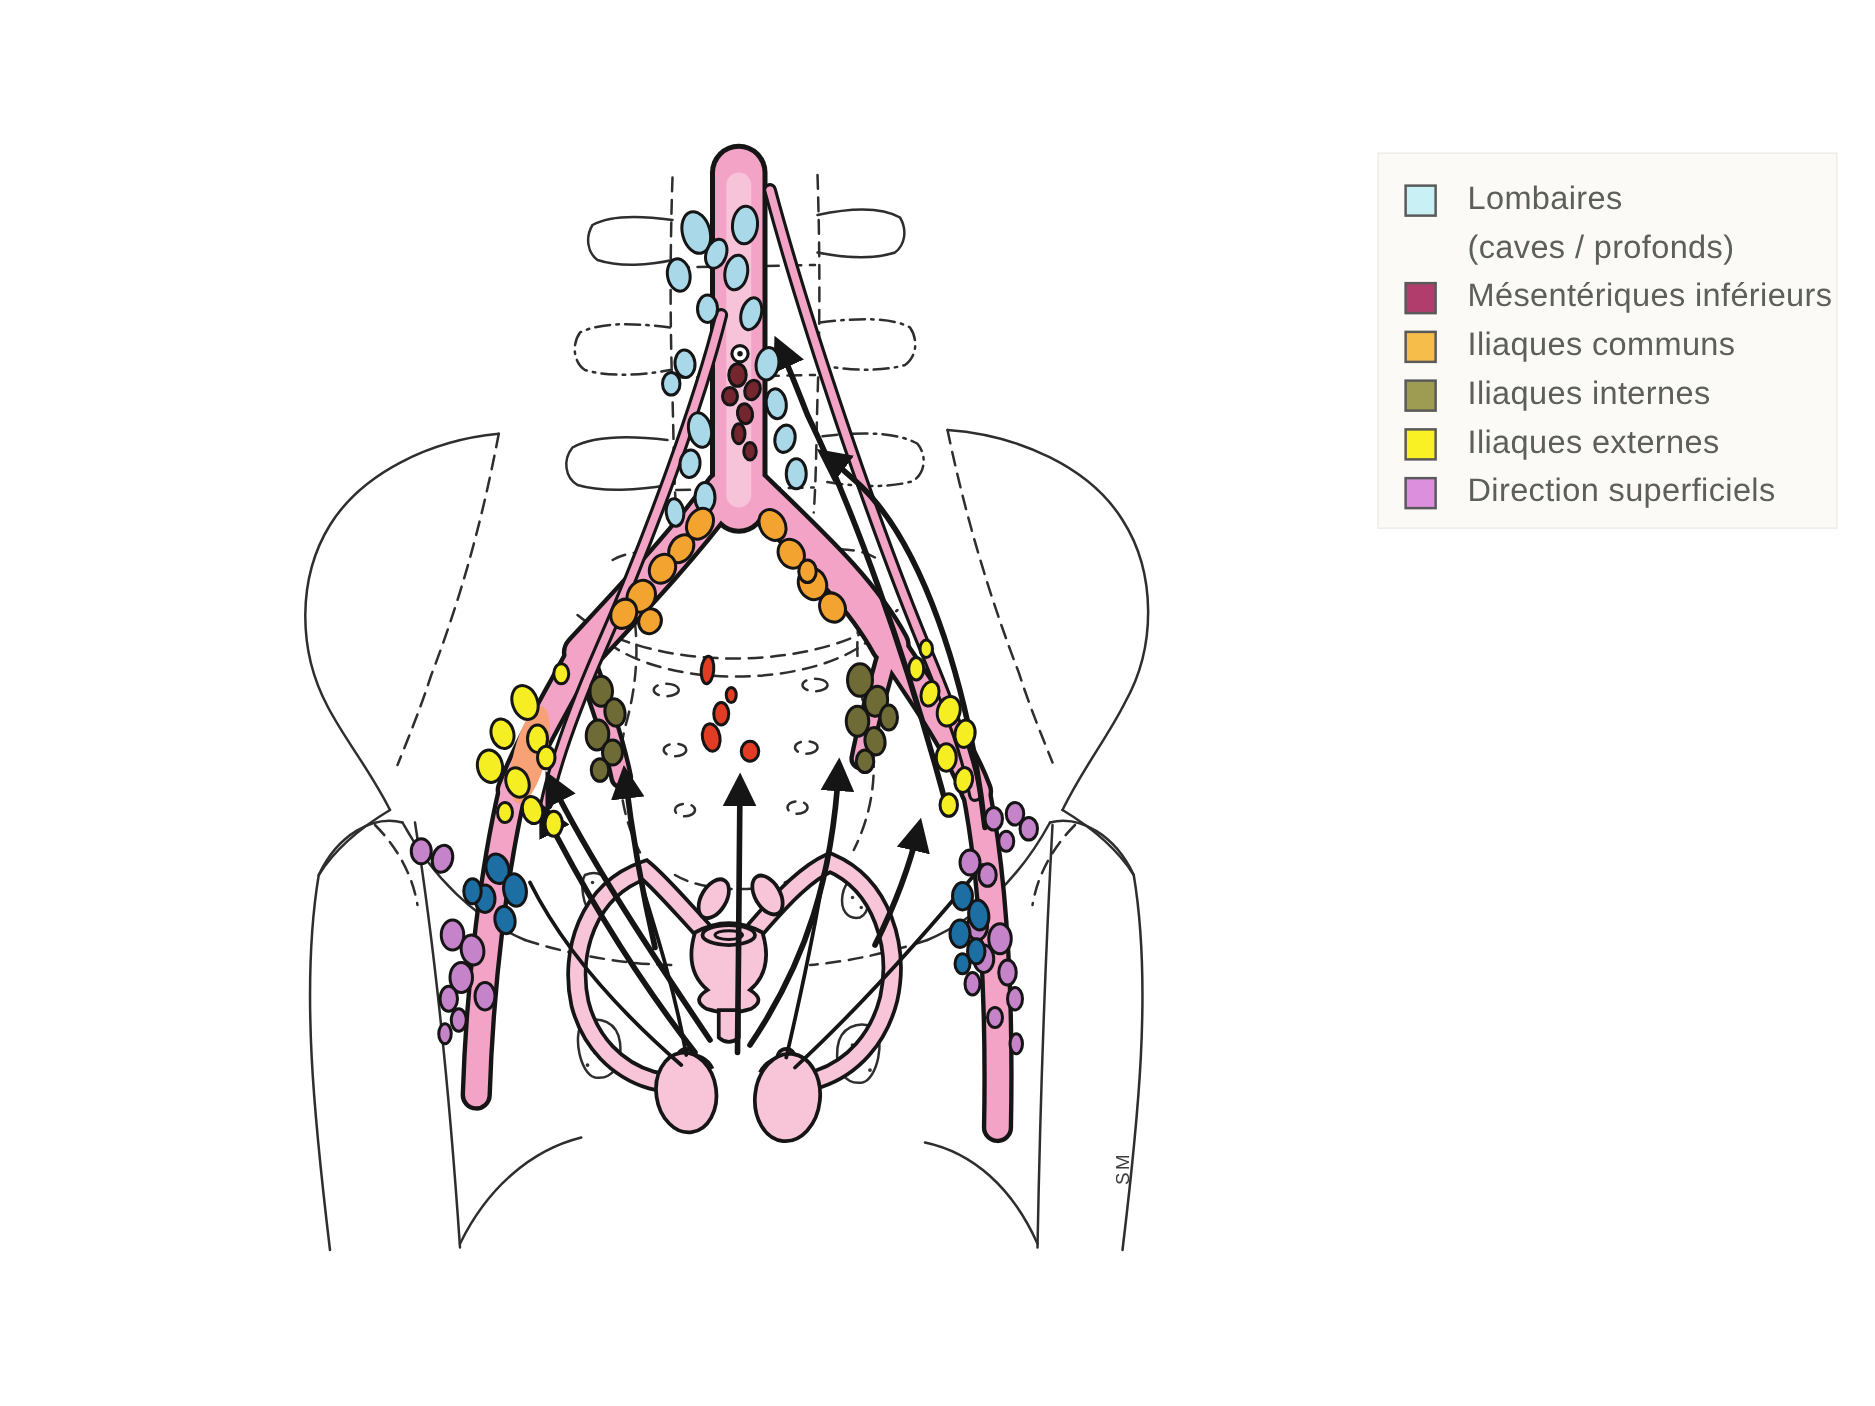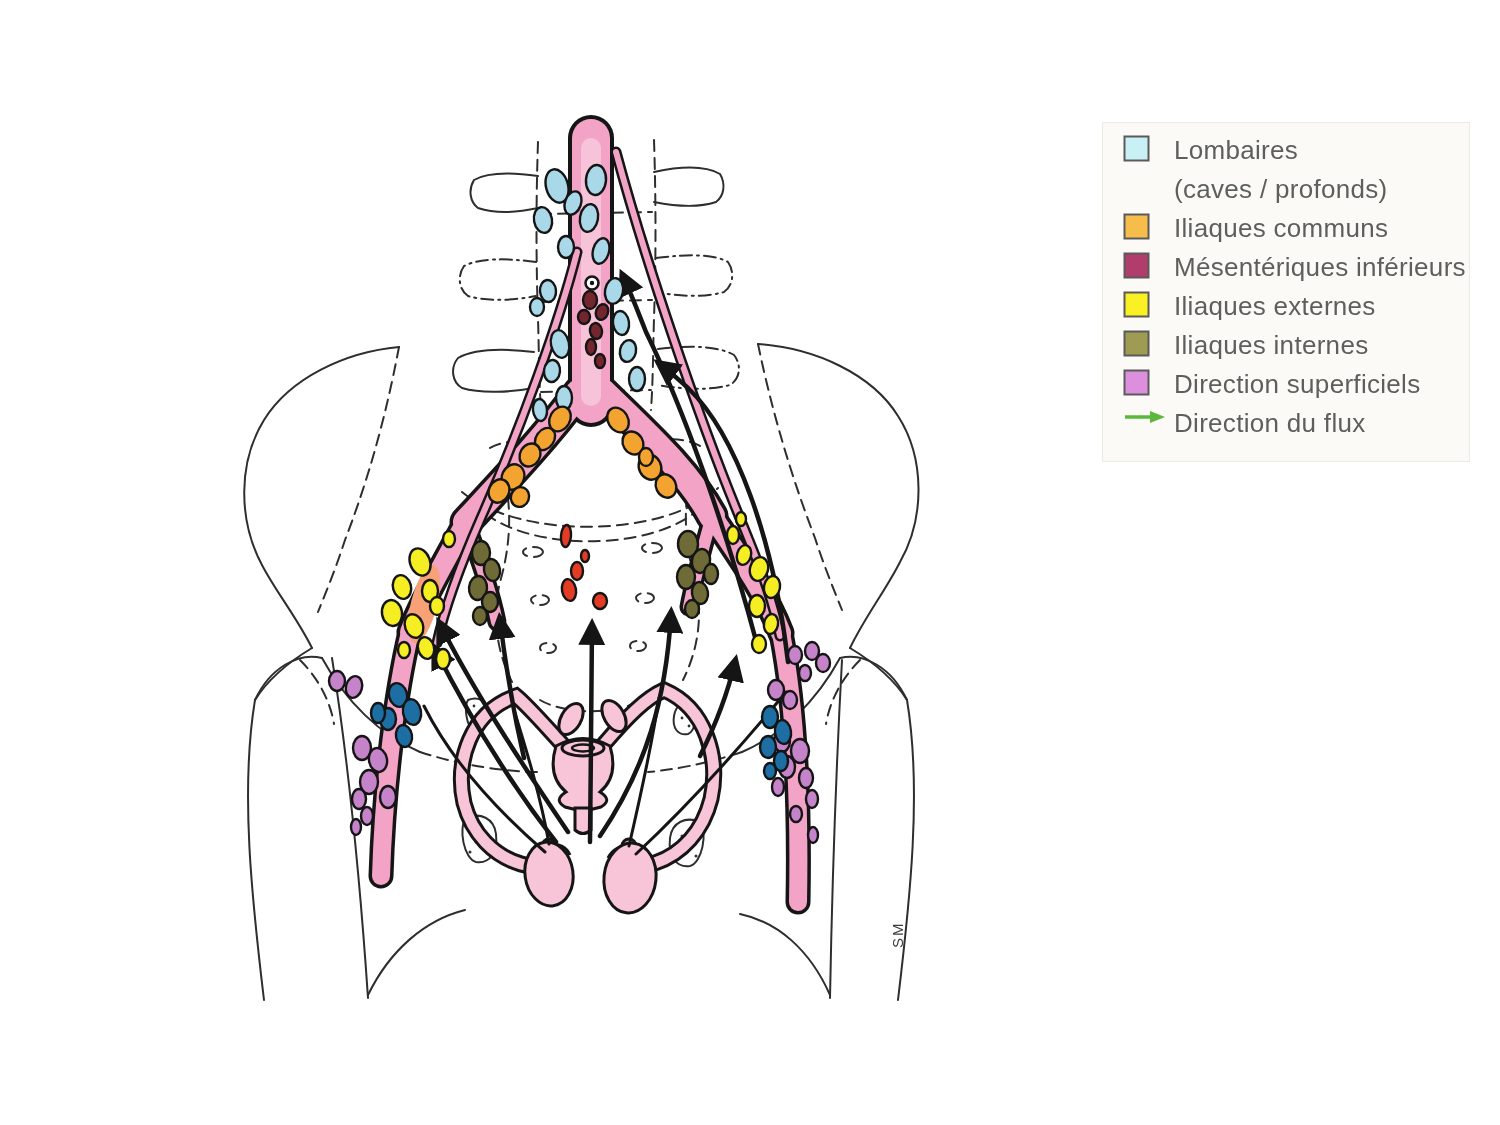--- a/index.html
+++ b/index.html
@@ -12,21 +12,21 @@
   .bone-d{stroke:#2e2e2e;stroke-width:2;fill:none;stroke-linecap:round;stroke-dasharray:11 7;}
   .bone-dd{stroke:#2e2e2e;stroke-width:2;fill:none;stroke-linecap:round;stroke-dasharray:12 5 2 5;}
   .speck{fill:#333;}
   .node-e{stroke:#151515;stroke-width:2.4;}
   .flow{fill:none;stroke-linecap:round;}
   .legend{
     position:absolute;left:1102px;top:122px;width:368px;
     background:#fcfaf7;border:1px solid #edeae4;
     padding:12px 14px 14px 20px;box-sizing:border-box;
   }
-  .legend-row{display:flex;align-items:flex-start;height:39px;}
+  .legend-row{display:flex;align-items:flex-end;height:39px;}
   .legend-swatch{width:27px;height:27px;flex:0 0 27px;margin-right:24px;}
   .legend-swatch-spacer{width:27px;flex:0 0 27px;margin-right:24px;}
   .legend-label{font-size:26px;color:#5d5f5c;letter-spacing:0.3px;white-space:nowrap;}
   .legend-arrow{width:44px;height:18px;flex:0 0 44px;margin-right:7px;}
   .sig{font-size:15px;fill:#3c3c3c;letter-spacing:2px;}
 </style>
 </head>
 <body>
 
 <svg class="art" width="1500" height="1125" viewBox="0 0 1500 1125">
@@ -333,48 +333,41 @@
       <rect x="1.5" y="1.5" width="24" height="24" stroke="#5a5a5a" stroke-width="2" fill="#c9f0f4"></rect>
     </svg>
     <span class="legend-label">Lombaires</span>
   </div>
   <div class="legend-row">
     <span class="legend-swatch-spacer"></span>
     <span class="legend-label">(caves / profonds)</span>
   </div>
   <div class="legend-row">
     <svg class="legend-swatch" viewBox="0 0 27 27">
+      <rect x="1.5" y="1.5" width="24" height="24" stroke="#5a5a5a" stroke-width="2" fill="#b13d6d"></rect>
+    </svg>
+    <span class="legend-label">Mésentériques inférieurs</span>
+  </div>
+  <div class="legend-row">
+    <svg class="legend-swatch" viewBox="0 0 27 27">
       <rect x="1.5" y="1.5" width="24" height="24" stroke="#5a5a5a" stroke-width="2" fill="#f6bd4b"></rect>
     </svg>
     <span class="legend-label">Iliaques communs</span>
   </div>
   <div class="legend-row">
     <svg class="legend-swatch" viewBox="0 0 27 27">
-      <rect x="1.5" y="1.5" width="24" height="24" stroke="#5a5a5a" stroke-width="2" fill="#b13d6d"></rect>
-    </svg>
-    <span class="legend-label">Mésentériques inférieurs</span>
+      <rect x="1.5" y="1.5" width="24" height="24" stroke="#5a5a5a" stroke-width="2" fill="#9e9b52"></rect>
+    </svg>
+    <span class="legend-label">Iliaques internes</span>
   </div>
   <div class="legend-row">
     <svg class="legend-swatch" viewBox="0 0 27 27">
       <rect x="1.5" y="1.5" width="24" height="24" stroke="#5a5a5a" stroke-width="2" fill="#f9f123"></rect>
     </svg>
     <span class="legend-label">Iliaques externes</span>
   </div>
   <div class="legend-row">
     <svg class="legend-swatch" viewBox="0 0 27 27">
-      <rect x="1.5" y="1.5" width="24" height="24" stroke="#5a5a5a" stroke-width="2" fill="#9e9b52"></rect>
-    </svg>
-    <span class="legend-label">Iliaques internes</span>
-  </div>
-  <div class="legend-row">
-    <svg class="legend-swatch" viewBox="0 0 27 27">
       <rect x="1.5" y="1.5" width="24" height="24" stroke="#5a5a5a" stroke-width="2" fill="#dc8fdd"></rect>
     </svg>
     <span class="legend-label">Direction superficiels</span>
   </div>
-  <div class="legend-row">
-    <svg class="legend-arrow" viewBox="0 0 44 18">
-      <line x1="2" y1="9" x2="28" y2="9" stroke-width="3.5" stroke="#5cb83c"></line>
-      <polygon points="27,3 42,9 27,15" fill="#5cb83c"></polygon>
-    </svg>
-    <span class="legend-label">Direction du flux</span>
-  </div>
 </div>
 
 </body></html>

